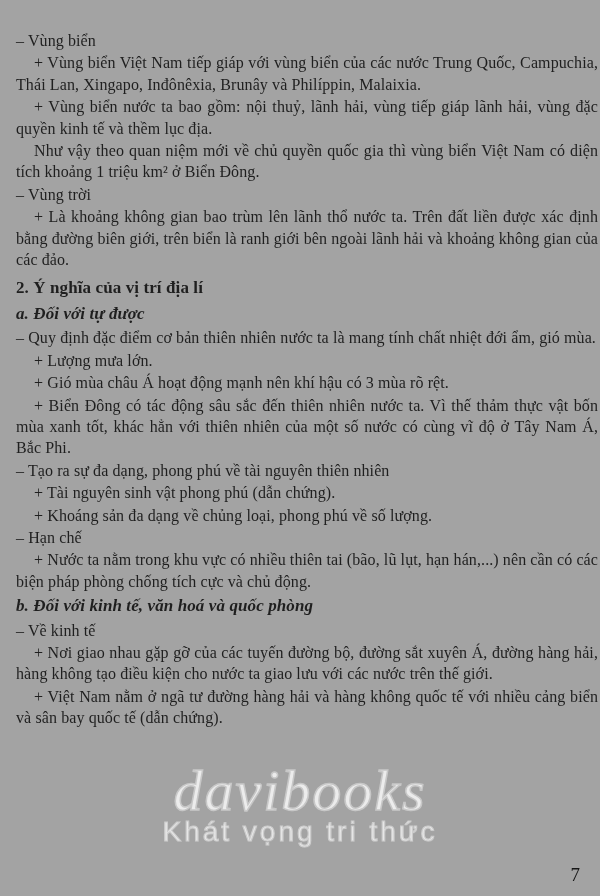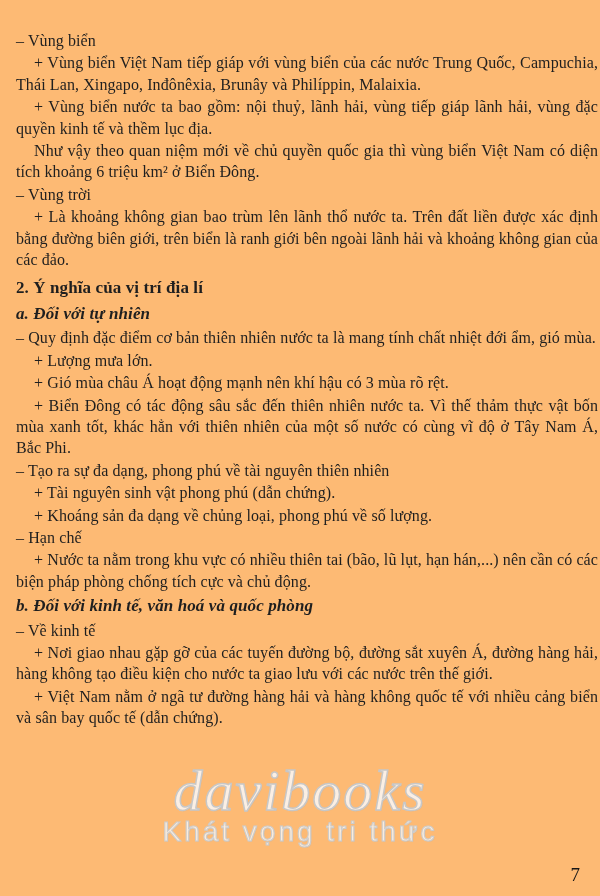--- a/index.html
+++ b/index.html
@@ -13,21 +13,21 @@
     position: relative;
     overflow: hidden;
     font-family: "Liberation Serif", serif;
     color: #1f1f1f;
   }
   .page {
     position: absolute;
     inset: 0;
     padding: 30px 2px 0 16px;
     box-sizing: border-box;
-    background: #fdba74;
+    background: #a3a3a3;
   }
   .page p {
     margin: 0 0 1px 0;
     font-size: 16px;
     line-height: 21.4px;
     text-align: justify;
     letter-spacing: 0.1px;
   }
   .indent {
     text-indent: 18px;
@@ -85,25 +85,25 @@
     z-index: 6;
   }
 </style>
 </head>
 <body>
 
 <div class="page">
   <p>– Vùng biển</p>
   <p class="indent">+ Vùng biển Việt Nam tiếp giáp với vùng biển của các nước Trung Quốc, Campuchia, Thái Lan, Xingapo, Inđônêxia, Brunây và Philíppin, Malaixia.</p>
   <p class="indent">+ Vùng biển nước ta bao gồm: nội thuỷ, lãnh hải, vùng tiếp giáp lãnh hải, vùng đặc quyền kinh tế và thềm lục địa.</p>
-  <p class="indent">Như vậy theo quan niệm mới về chủ quyền quốc gia thì vùng biển Việt Nam có diện tích khoảng 6 triệu km² ở Biển Đông.</p>
+  <p class="indent">Như vậy theo quan niệm mới về chủ quyền quốc gia thì vùng biển Việt Nam có diện tích khoảng 1 triệu km² ở Biển Đông.</p>
   <p>– Vùng trời</p>
   <p class="indent">+ Là khoảng không gian bao trùm lên lãnh thổ nước ta. Trên đất liền được xác định bằng đường biên giới, trên biển là ranh giới bên ngoài lãnh hải và khoảng không gian của các đảo.</p>
   <p class="h-num">2. Ý nghĩa của vị trí địa lí</p>
-  <p class="h-sub">a. Đối với tự nhiên</p>
+  <p class="h-sub">a. Đối với tự được</p>
   <p>– Quy định đặc điểm cơ bản thiên nhiên nước ta là mang tính chất nhiệt đới ẩm, gió mùa.</p>
   <p class="indent">+ Lượng mưa lớn.</p>
   <p class="indent">+ Gió mùa châu Á hoạt động mạnh nên khí hậu có 3 mùa rõ rệt.</p>
   <p class="indent">+ Biển Đông có tác động sâu sắc đến thiên nhiên nước ta. Vì thế thảm thực vật bốn mùa xanh tốt, khác hẳn với thiên nhiên của một số nước có cùng vĩ độ ở Tây Nam Á, Bắc Phi.</p>
   <p>– Tạo ra sự đa dạng, phong phú về tài nguyên thiên nhiên</p>
   <p class="indent">+ Tài nguyên sinh vật phong phú (dẫn chứng).</p>
   <p class="indent">+ Khoáng sản đa dạng về chủng loại, phong phú về số lượng.</p>
   <p>– Hạn chế</p>
   <p class="indent">+ Nước ta nằm trong khu vực có nhiều thiên tai (bão, lũ lụt, hạn hán,...) nên cần có các biện pháp phòng chống tích cực và chủ động.</p>
   <p class="h-sub">b. Đối với kinh tế, văn hoá và quốc phòng</p>

